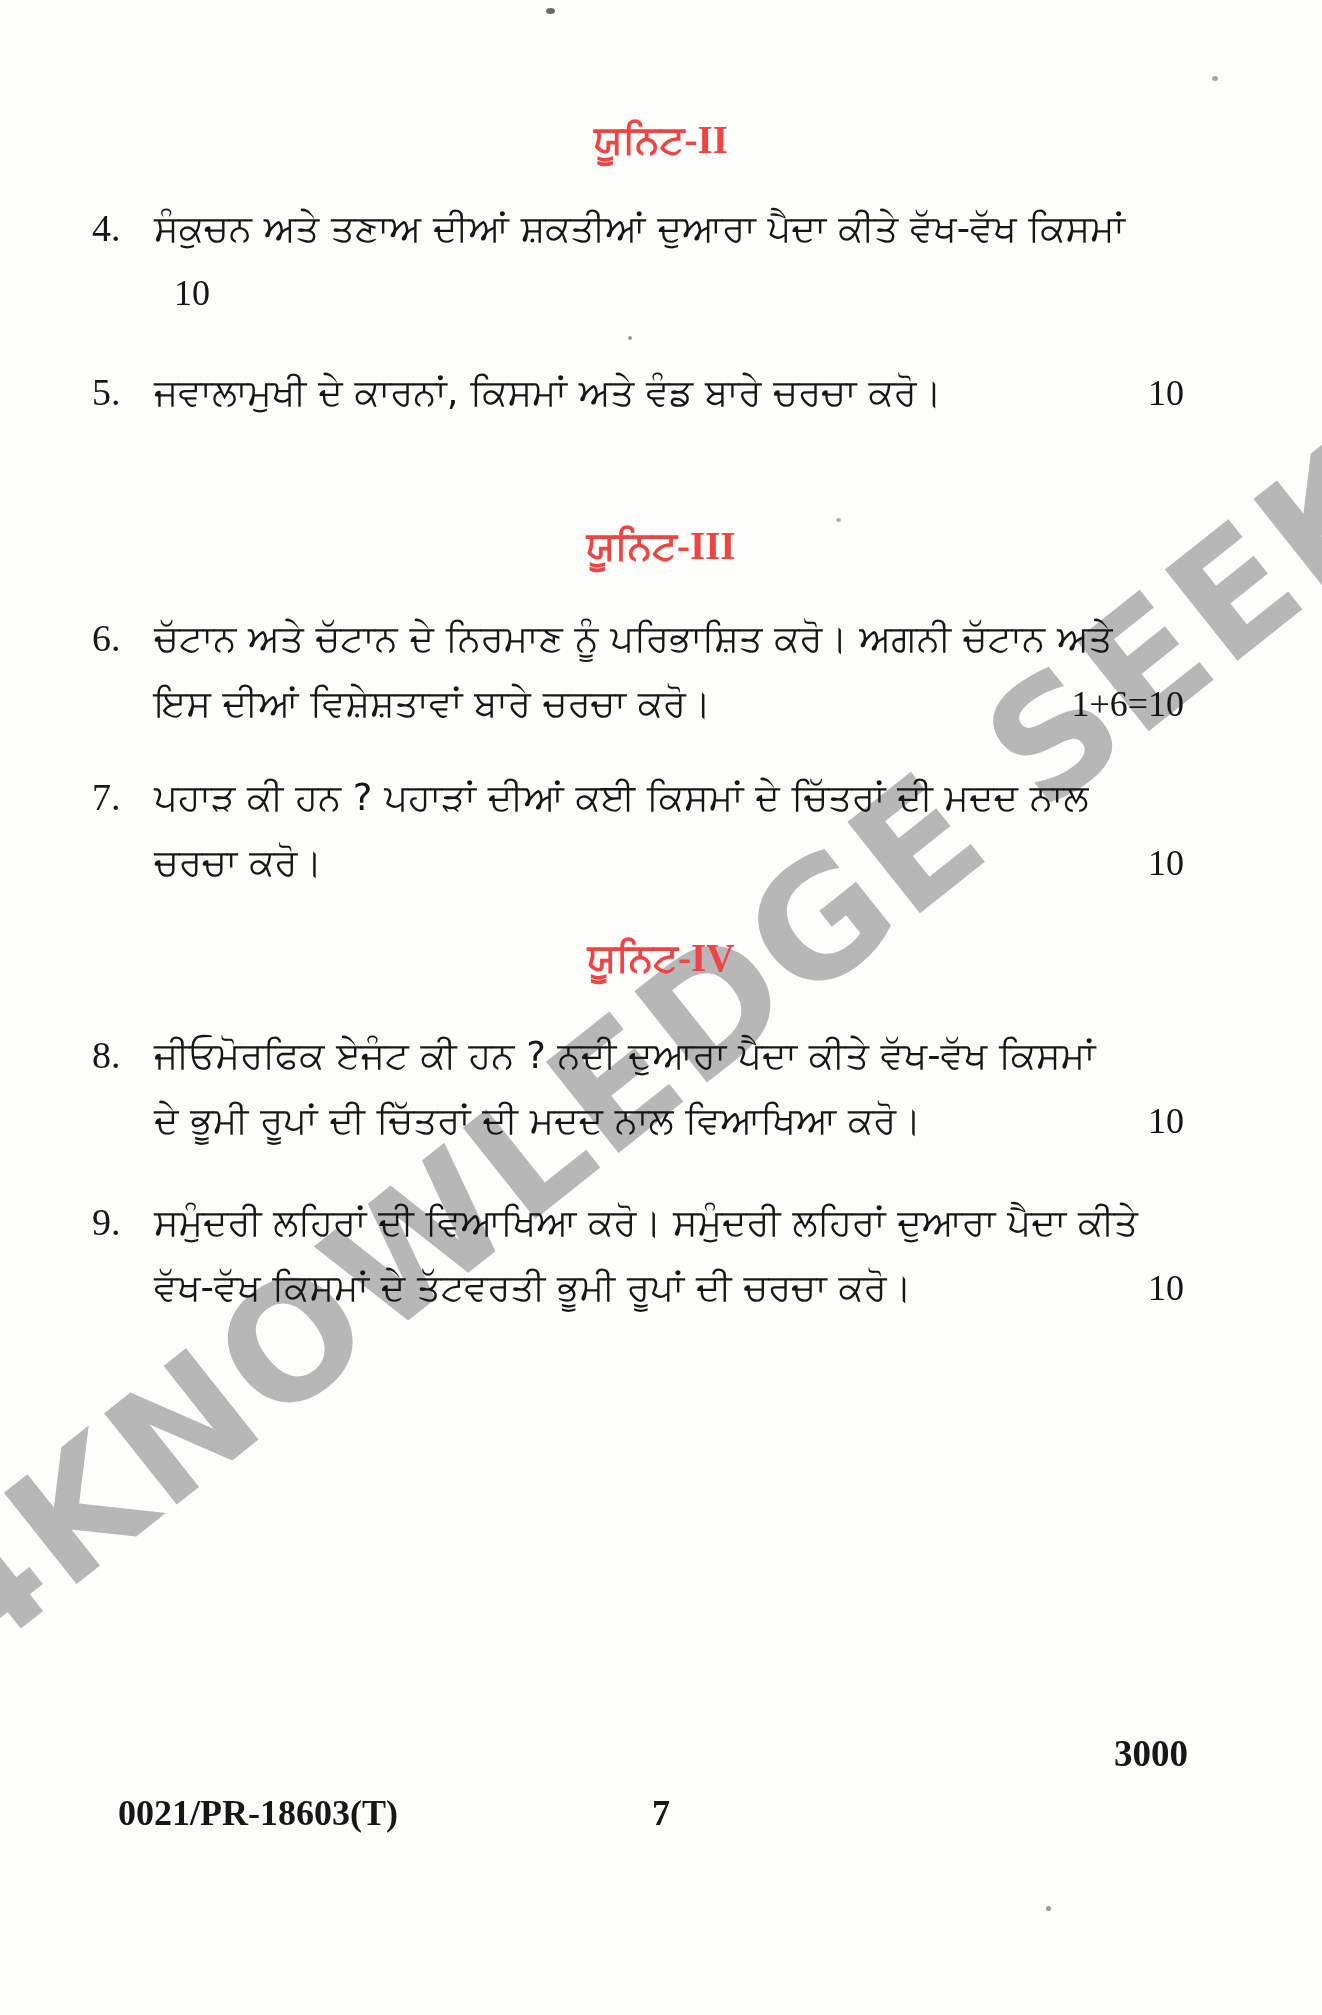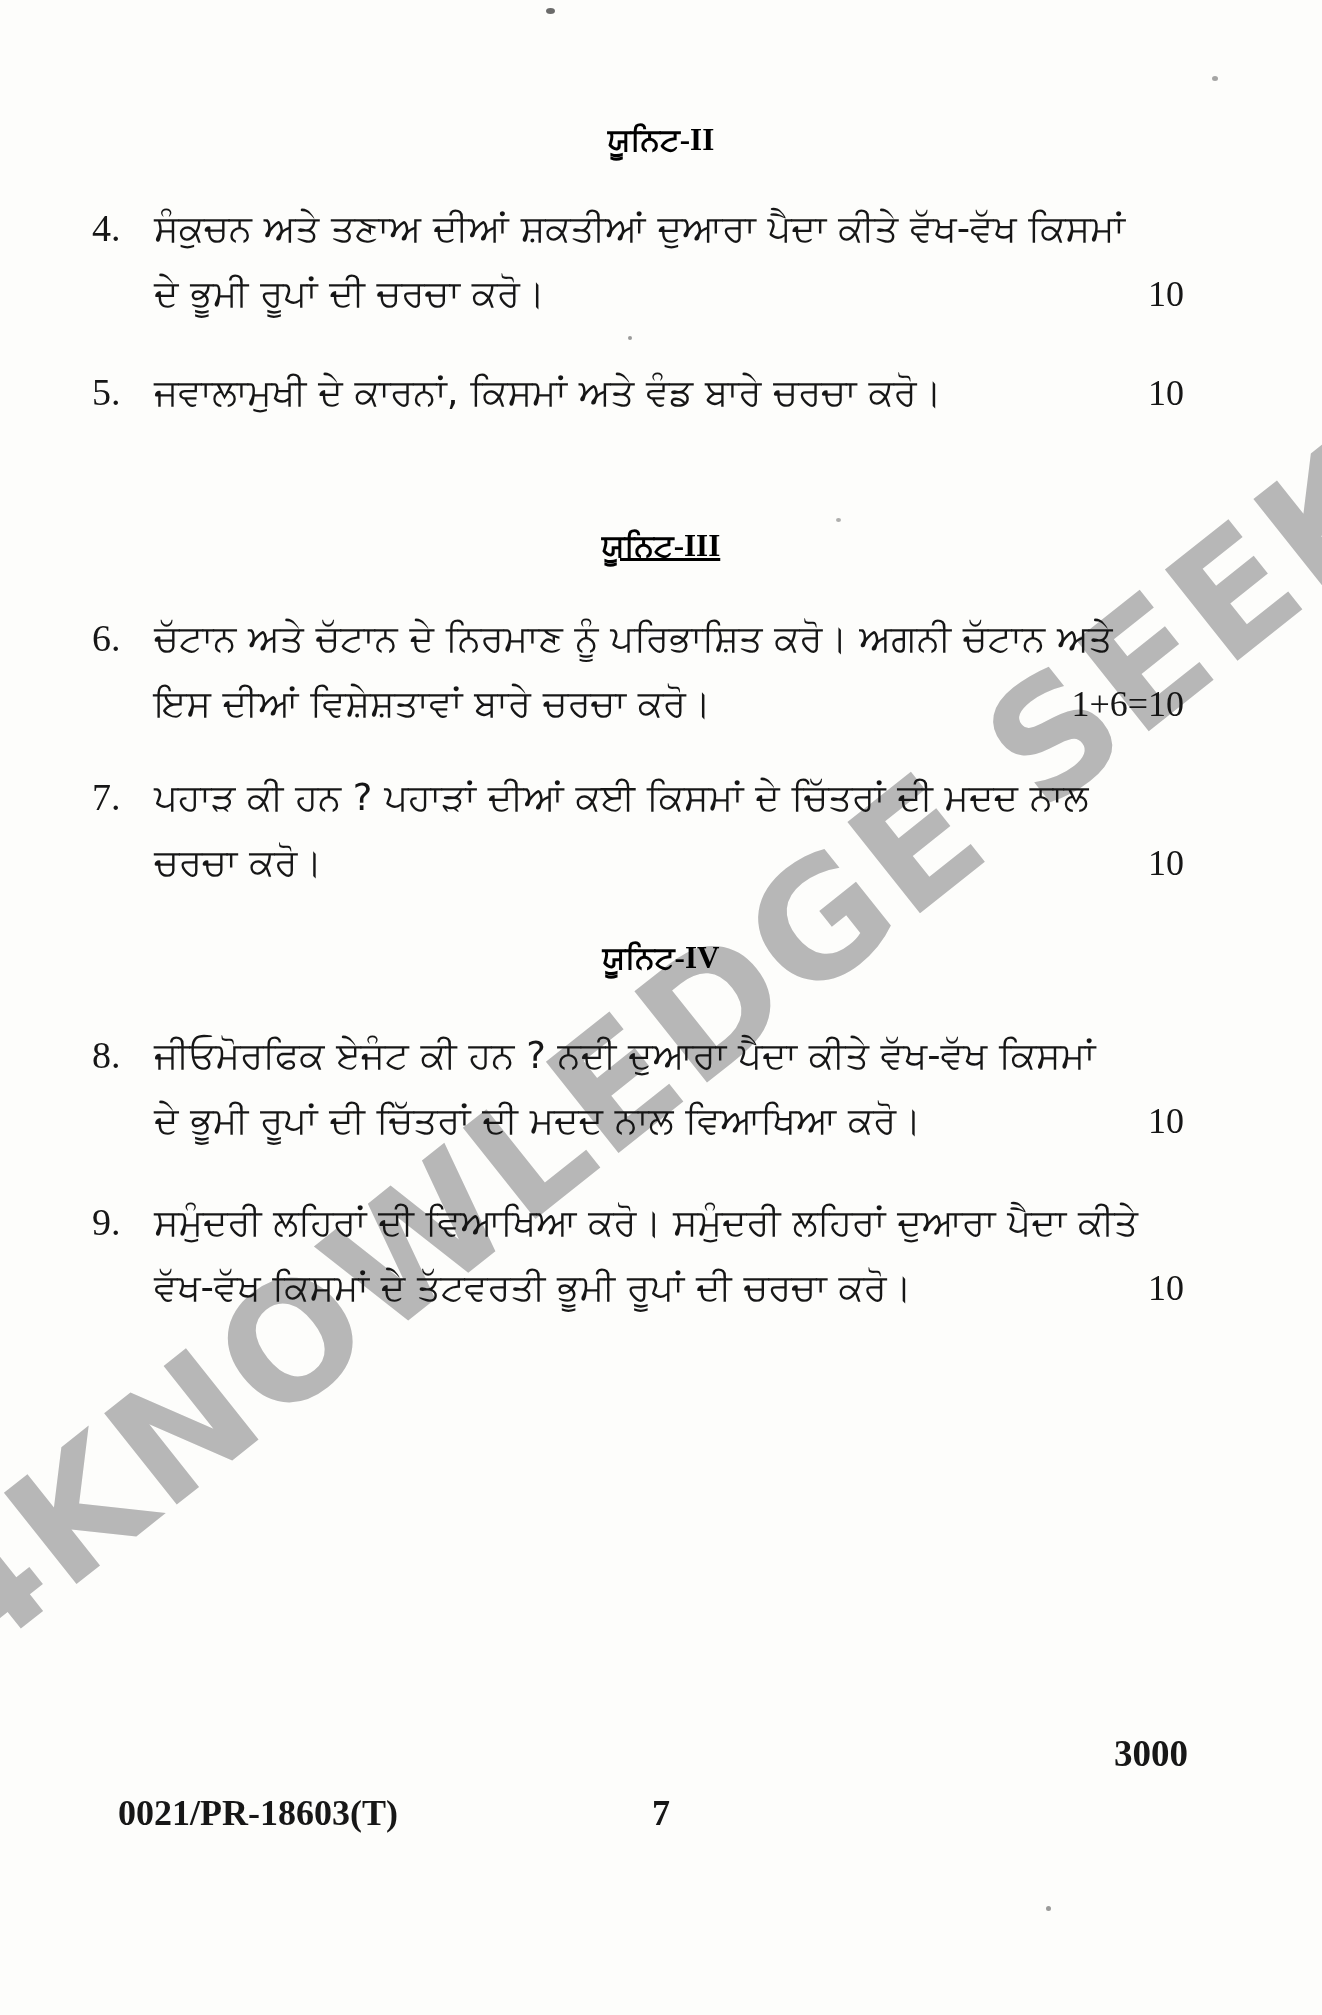--- a/index.html
+++ b/index.html
@@ -26,23 +26,23 @@
     z-index:0;
     user-select:none;
   }
   
   .content { position:relative; z-index:1; }
   .unit-heading {
     position:absolute; left:0; width:100%;
     text-align:center;
     font-family:"Liberation Serif", serif;
     font-weight:bold;
-    font-size:31px;
+    font-size:39px;
     line-height:50px;
-    color:#000000;
+    color:#ef4444;
   }
   .question {
     position:absolute;
     left:92px; width:1128px;
     font-size:37px;
     line-height:65px;
     color:#161616;
   }
   .qrow { display:flex; align-items:flex-start; }
   .qnum {
@@ -97,40 +97,39 @@
 <div class="content">
 
   <div class="unit-heading" style="top:115px;">ਯੂਨਿਟ-II</div>
 
   <div class="question" style="top:196px;">
     <div class="qrow">
       <span class="qnum">4.</span>
       <div class="qbody">
         <div class="qline">ਸੰਕੁਚਨ ਅਤੇ ਤਣਾਅ ਦੀਆਂ ਸ਼ਕਤੀਆਂ ਦੁਆਰਾ ਪੈਦਾ ਕੀਤੇ ਵੱਖ-ਵੱਖ ਕਿਸਮਾਂ</div>
         <div class="marks-row">
-          <span class="qline">ਦੇ ਭੂਮੀ ਰੂਪਾਂ ਦੀ ਚਰਚਾ ਕਰੋ।</span>
           <span class="marks">10</span>
         </div>
       </div>
     </div>
   </div>
 
   <div class="question" style="top:360px;">
     <div class="qrow">
       <span class="qnum">5.</span>
       <div class="qbody">
         <div class="marks-row">
           <span class="qline">ਜਵਾਲਾਮੁਖੀ ਦੇ ਕਾਰਨਾਂ, ਕਿਸਮਾਂ ਅਤੇ ਵੰਡ ਬਾਰੇ ਚਰਚਾ ਕਰੋ।</span>
           <span class="marks">10</span>
         </div>
       </div>
     </div>
   </div>
 
-  <div class="unit-heading" style="top:521px;text-decoration:underline;">ਯੂਨਿਟ-III</div>
+  <div class="unit-heading" style="top:521px;">ਯੂਨਿਟ-III</div>
 
   <div class="question" style="top:606px;">
     <div class="qrow">
       <span class="qnum">6.</span>
       <div class="qbody">
         <div class="qline">ਚੱਟਾਨ ਅਤੇ ਚੱਟਾਨ ਦੇ ਨਿਰਮਾਣ ਨੂੰ ਪਰਿਭਾਸ਼ਿਤ ਕਰੋ। ਅਗਨੀ ਚੱਟਾਨ ਅਤੇ</div>
         <div class="marks-row">
           <span class="qline">ਇਸ ਦੀਆਂ ਵਿਸ਼ੇਸ਼ਤਾਵਾਂ ਬਾਰੇ ਚਰਚਾ ਕਰੋ।</span>
           <span class="marks">1+6=10</span>
         </div>

